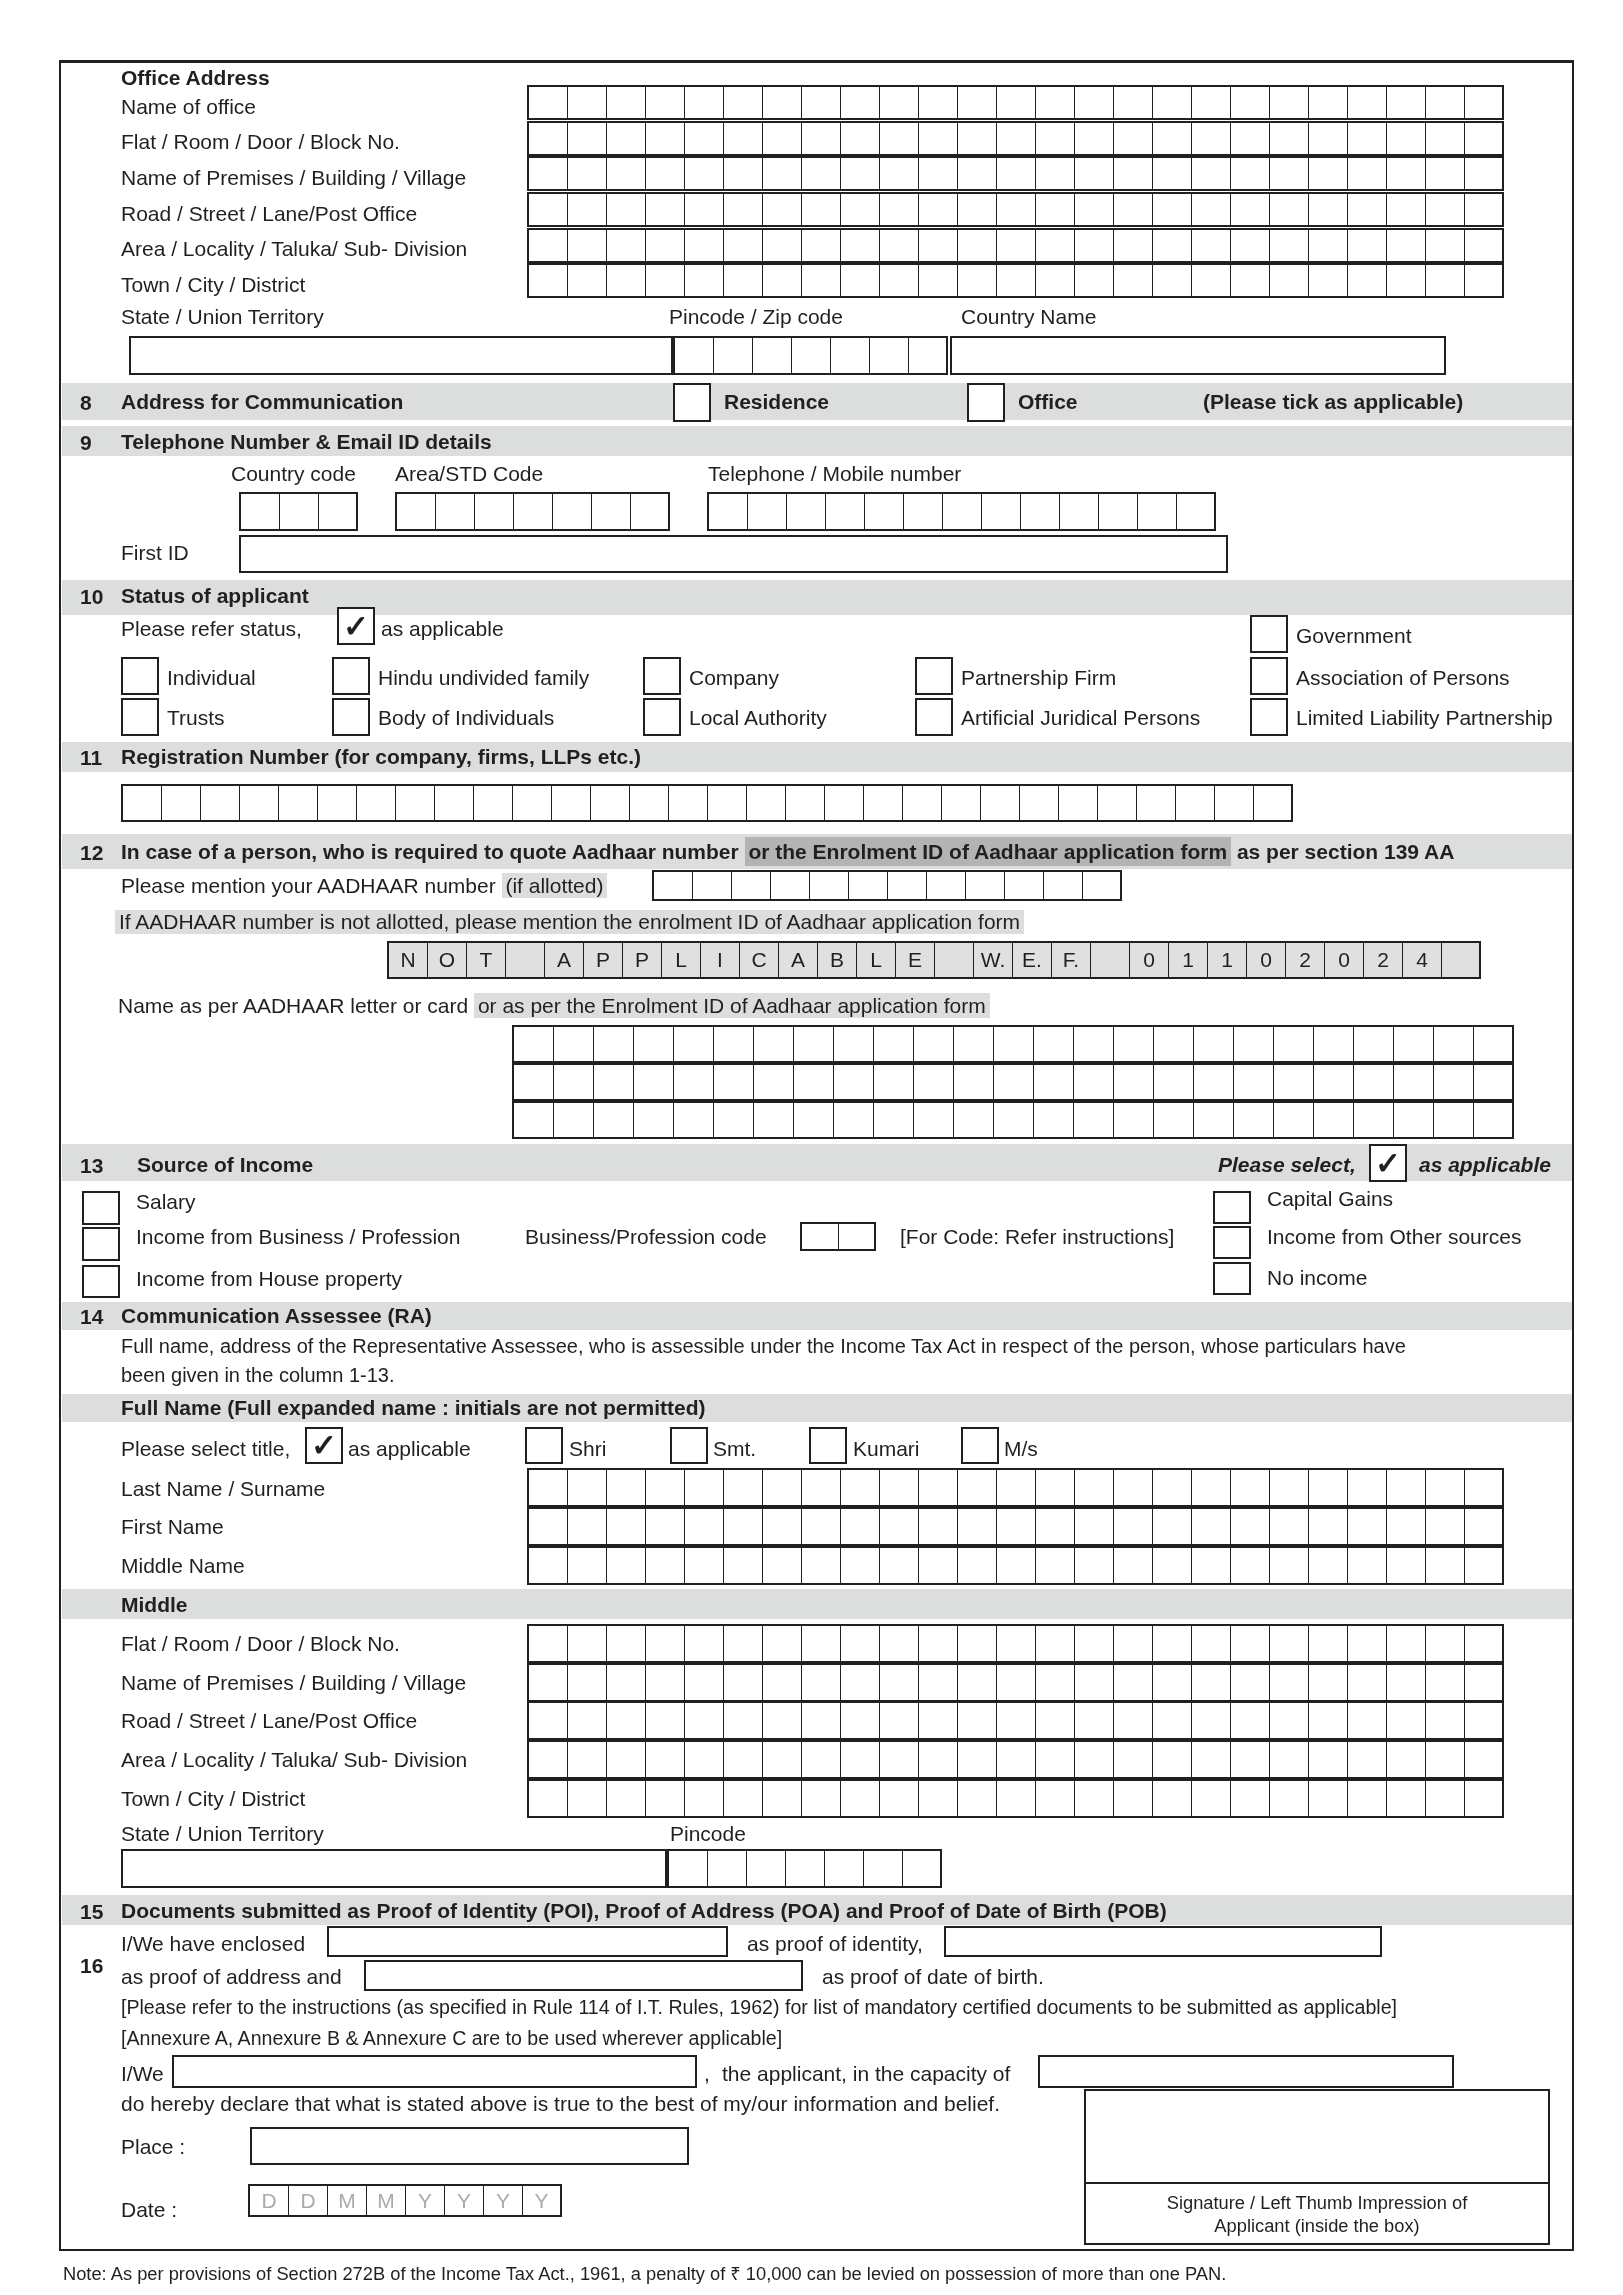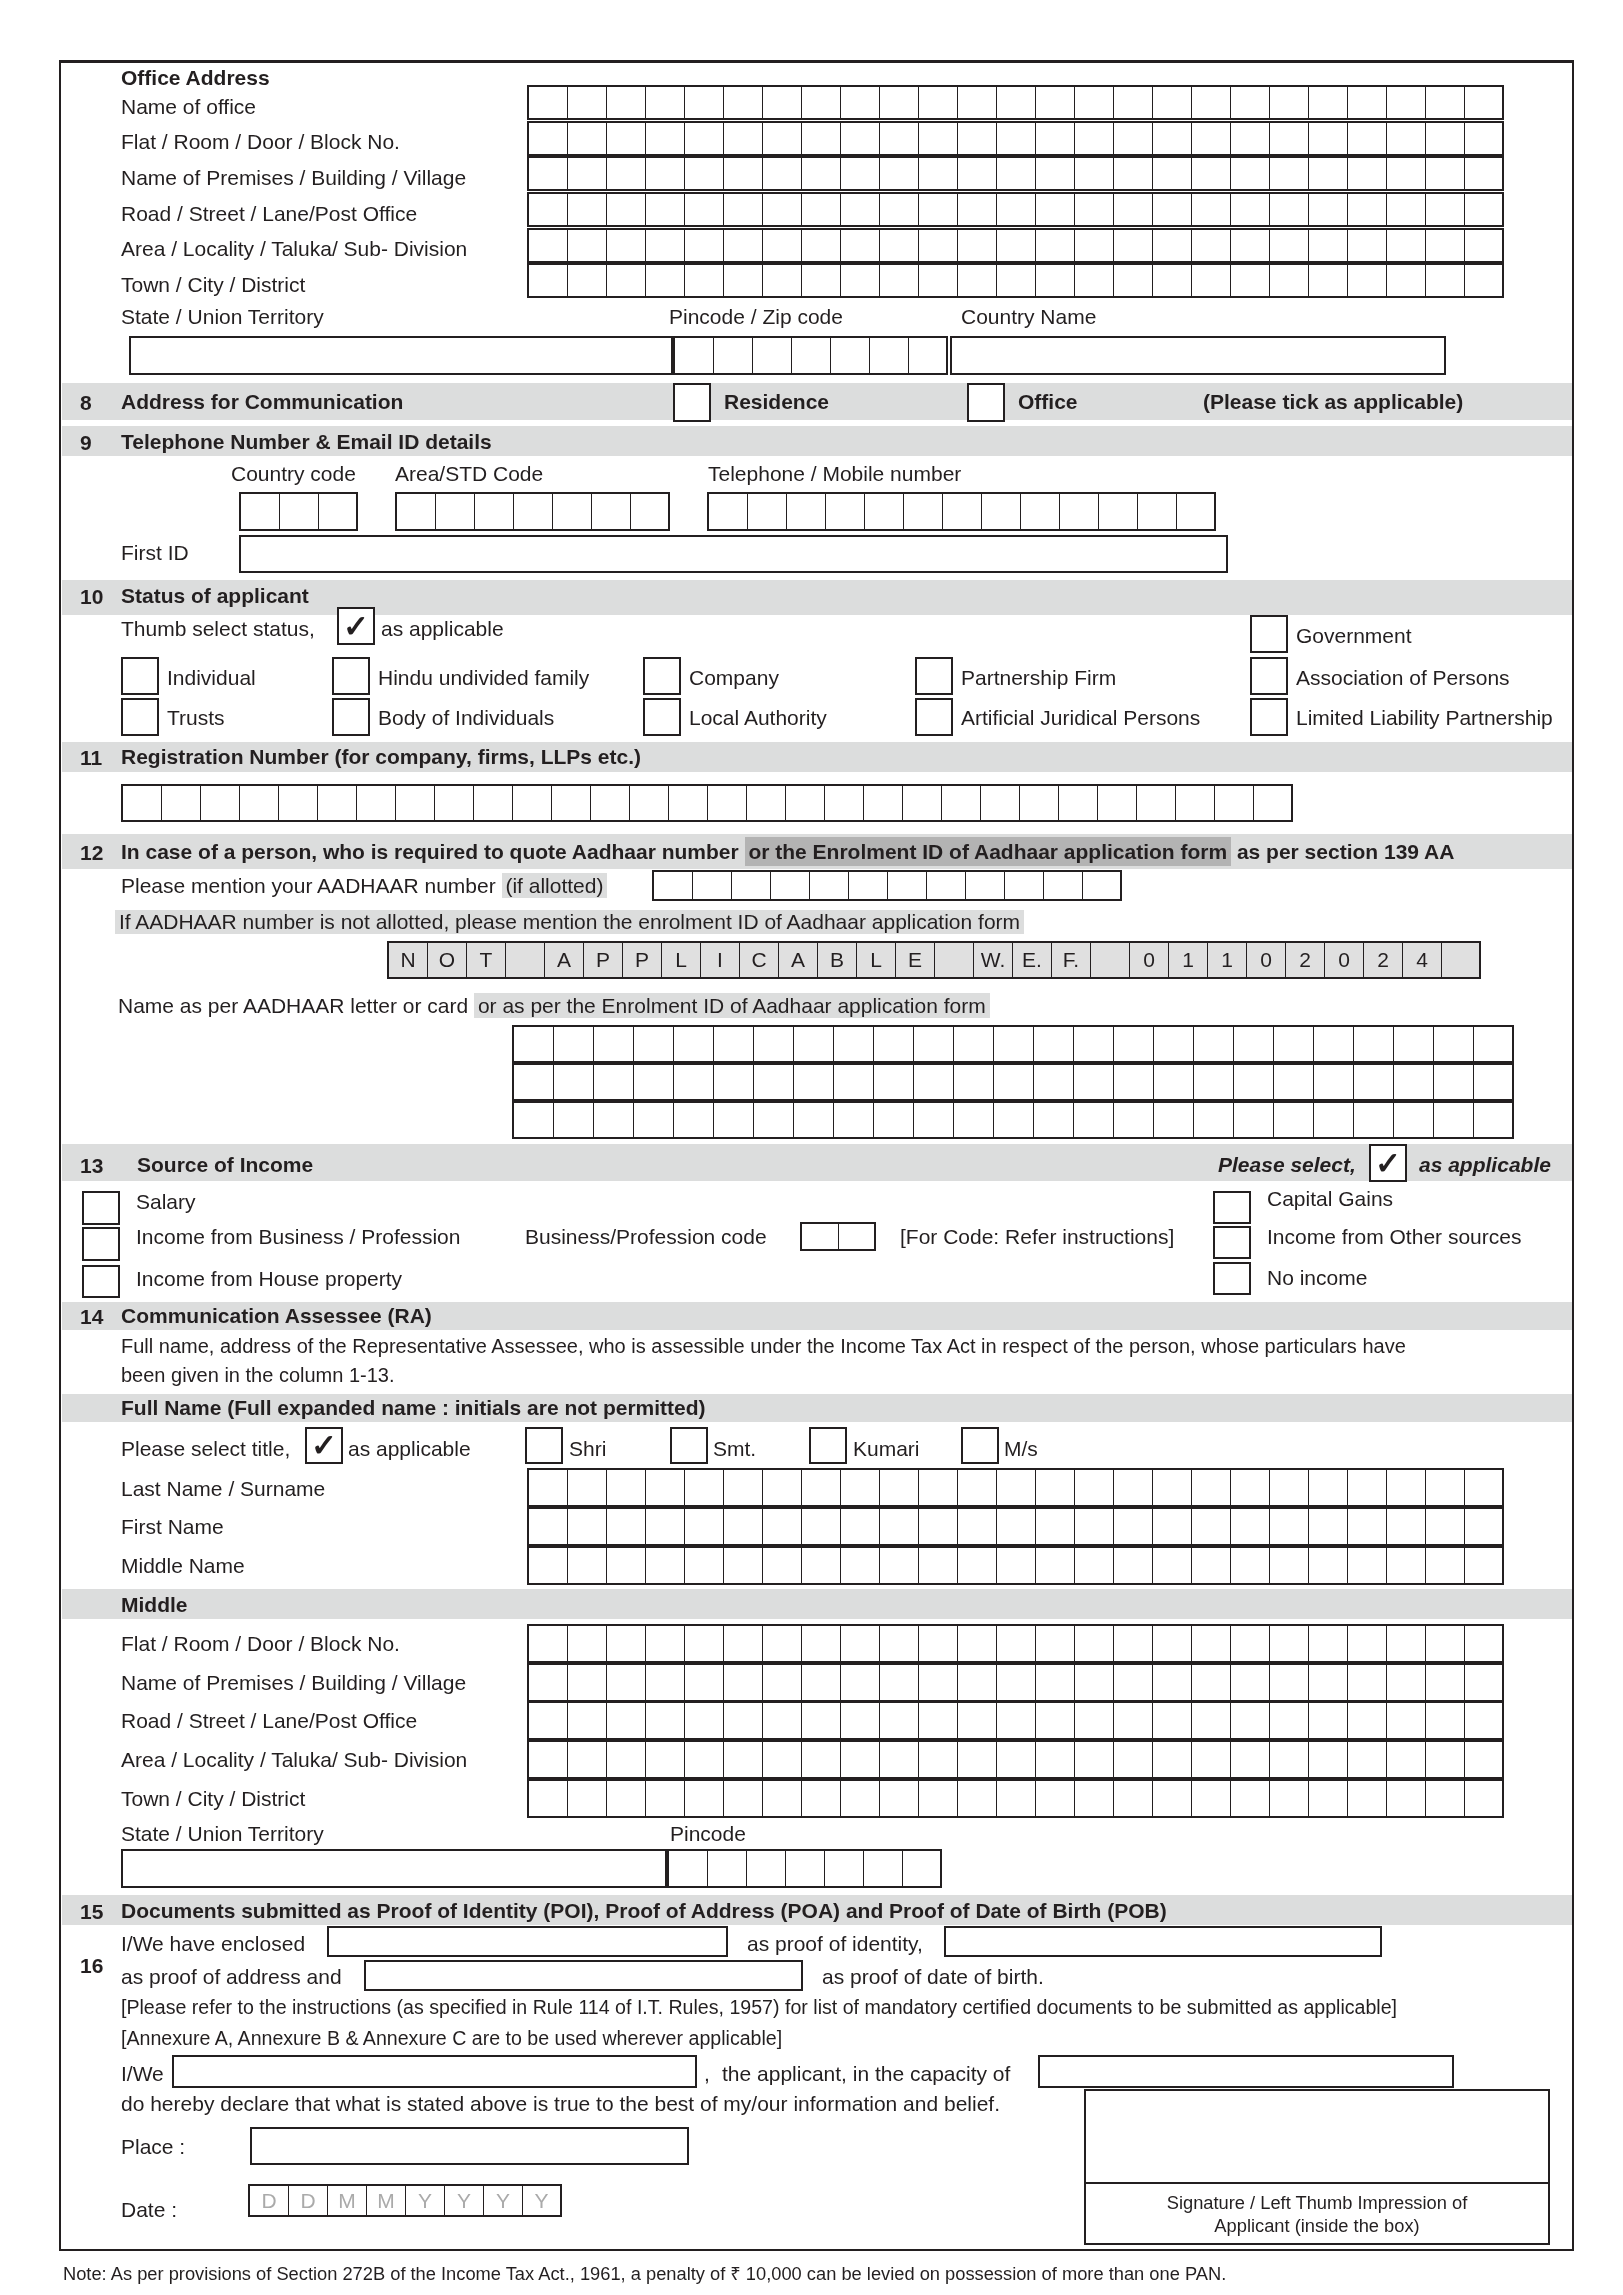--- a/index.html
+++ b/index.html
@@ -257,21 +257,21 @@
     <div class="c" style="width: 39px;"></div>
     <div class="c" style="width: 39px;"></div>
     <div class="c" style="width: 39px;"></div>
   </div>
 <div class="t" style="left:121px;top:542px">First ID</div>
 <div class="box" style="left:239px;top:535px;width:989px;height:38px"></div>
 
 <div class="band" style="top:580px;height:35px"></div>
 <div class="num" style="top:585px">10</div>
 <div class="t b" style="left:121px;top:585px">Status of applicant</div>
-<div class="t" style="left:121px;top:618px">Thumb select status,</div>
+<div class="t" style="left:121px;top:618px">Please refer status,</div>
 <div class="cb tick" style="left:337px;top:607px;height:38px">✓</div>
 <div class="t" style="left:381px;top:618px">as applicable</div>
 <div id="status-opts">
     <div class="cb" style="left:1250px;top:615px"></div>
     <div class="t" style="left:1296px;top:625px">Government</div>
     <div class="cb" style="left:121px;top:657px"></div>
     <div class="t" style="left:167px;top:667px">Individual</div>
     <div class="cb" style="left:332px;top:657px"></div>
     <div class="t" style="left:378px;top:667px">Hindu undivided family</div>
     <div class="cb" style="left:643px;top:657px"></div>
@@ -753,21 +753,21 @@
 <div class="band" style="top:1895px;height:30px"></div>
 <div class="num" style="top:1900px">15</div>
 <div class="t b" style="left:121px;top:1900px">Documents submitted as Proof of Identity (POI), Proof of Address (POA) and Proof of Date of Birth (POB)</div>
 <div class="t" style="left:121px;top:1933px">I/We have enclosed</div>
 <div class="box" style="left:327px;top:1926px;width:401px;height:31px"></div>
 <div class="t" style="left:747px;top:1933px">as proof of identity,</div>
 <div class="box" style="left:944px;top:1926px;width:438px;height:31px"></div>
 <div class="t" style="left:121px;top:1966px">as proof of address and</div>
 <div class="box" style="left:364px;top:1960px;width:439px;height:31px"></div>
 <div class="t" style="left:822px;top:1966px">as proof of date of birth.</div>
-<div class="t" style="left:121px;top:1998px;font-size:19.6px">[Please refer to the instructions (as specified in Rule 114 of I.T. Rules, 1957) for list of mandatory certified documents to be submitted as applicable]</div>
+<div class="t" style="left:121px;top:1998px;font-size:19.6px">[Please refer to the instructions (as specified in Rule 114 of I.T. Rules, 1962) for list of mandatory certified documents to be submitted as applicable]</div>
 <div class="t" style="left:121px;top:2029px;font-size:19.6px">[Annexure A,  Annexure B &amp; Annexure C are to be used wherever applicable]</div>
 
 <div class="num" style="top:1954px">16</div>
 <div class="t" style="left:121px;top:2063px">I/We</div>
 <div class="box" style="left:172px;top:2055px;width:525px;height:33px"></div>
 <div class="t" style="left:704px;top:2063px">,</div>
 <div class="t" style="left:722px;top:2063px">the applicant, in the capacity of</div>
 <div class="box" style="left:1038px;top:2055px;width:416px;height:33px"></div>
 <div class="t" style="left:121px;top:2093px">do hereby declare that what is stated above is true to the best of my/our information and belief.</div>
 <div class="box" style="left:1084px;top:2089px;width:466px;height:156px"></div>

